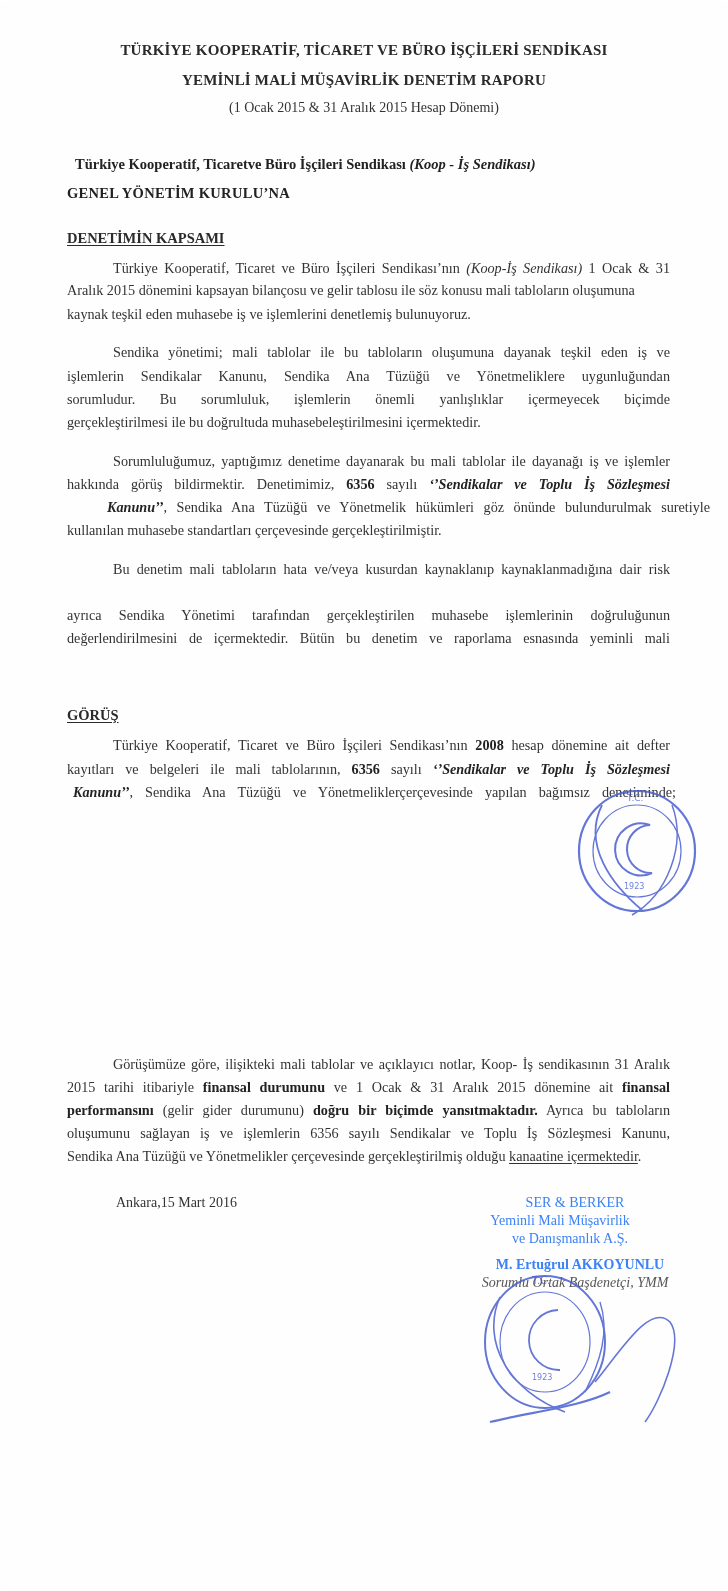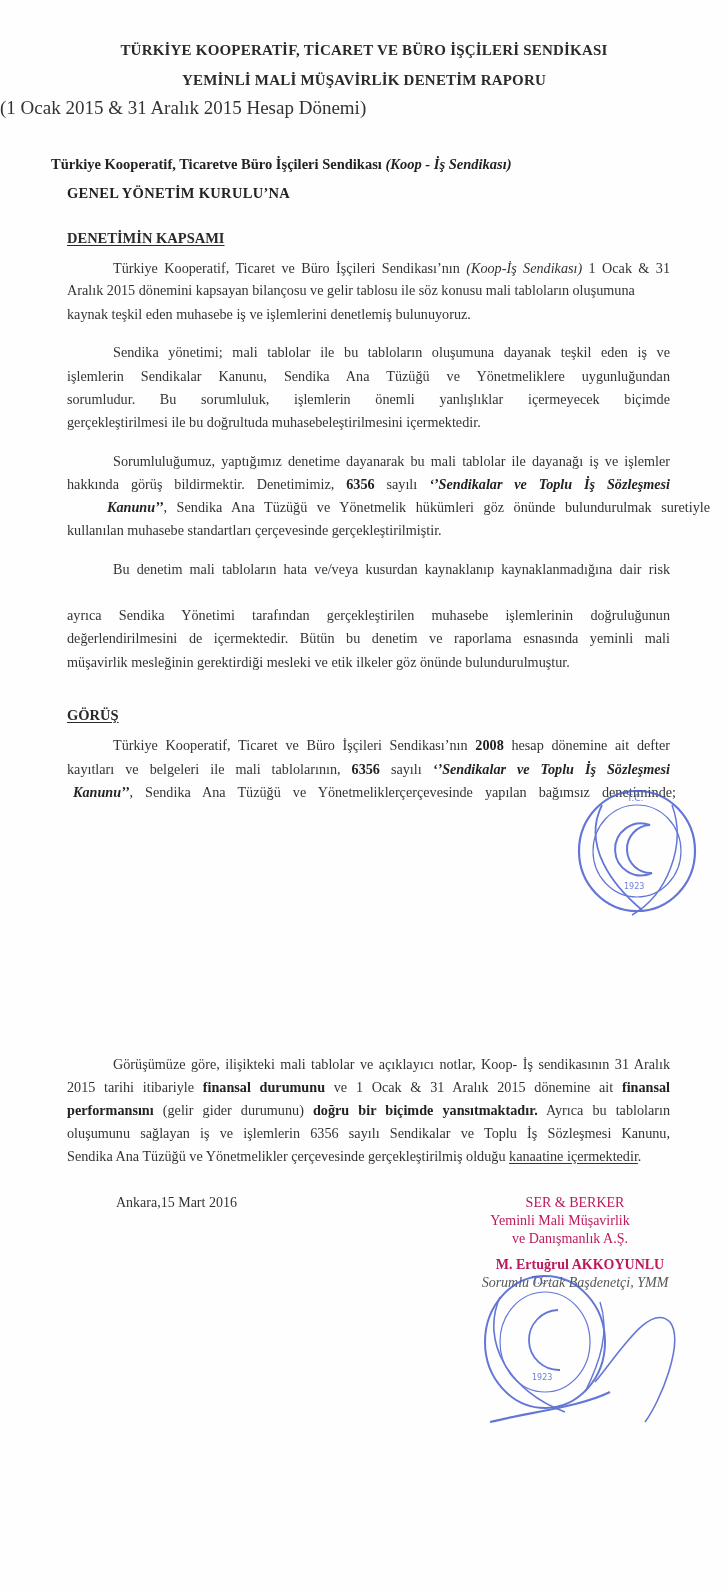--- a/index.html
+++ b/index.html
@@ -2,38 +2,38 @@
 <html><head>
 <meta charset="utf-8">
 <style>
   html, body { margin: 0; padding: 0; background: #ffffff; }
   body { width: 728px; height: 1591px; position: relative; overflow: hidden;
          font-family: "Liberation Serif", "DejaVu Serif", serif; color: #2b2b2b; }
   .page { position: absolute; left: 0; top: 0; width: 728px; height: 1591px; background: #fefefe; border-radius: 9px; }
   .line { position: absolute; white-space: nowrap; font-size: 14.2px; line-height: 18px; color: #333; }
   .just { text-align: justify; text-align-last: justify; }
   .title { font-weight: bold; font-size: 15px; letter-spacing: 0.2px; color: #2a2a2a; text-align: center; left: 0; width: 728px; }
-  .subtitle { font-size: 19px; left: 0; width: 728px; color: #333; }
+  .subtitle { font-size: 14px; text-align: center; left: 0; width: 728px; color: #333; }
   .bold { font-weight: bold; color: #222; }
   .ital { font-style: italic; }
   .heading { font-weight: bold; font-size: 14.5px; text-decoration: underline; text-underline-offset: 2px; color: #2a2a2a; }
   .ul { text-decoration: underline; text-underline-offset: 2px; }
   .stamp { position: absolute; }
-  .sigblock { position: absolute; text-align: center; font-size: 14px; line-height: 18px; color: #be185d; }
+  .sigblock { position: absolute; text-align: center; font-size: 14px; line-height: 18px; color: #3b82f6; }
 </style>
 </head>
 <body>
 
 <div class="page">
 
   <div class="line title" style="top:41px;">TÜRKİYE KOOPERATİF, TİCARET VE BÜRO İŞÇİLERİ SENDİKASI</div>
   <div class="line title" style="top:71px;">YEMİNLİ MALİ MÜŞAVİRLİK DENETİM RAPORU</div>
   <div class="line subtitle" style="top:99px;">(1 Ocak 2015 &amp; 31 Aralık 2015 Hesap Dönemi)</div>
 
-  <div class="line" style="top:155px; left:51px; font-size:14.5px;">
+  <div class="line" style="top:155px; left:75px; font-size:14.5px;">
     <span class="bold">Türkiye Kooperatif, Ticaretve Büro İşçileri Sendikası</span>
     <span class="bold ital">(Koop - İş Sendikası)</span>
   </div>
   <div class="line bold" style="top:184px; left:67px; font-size:14.5px; letter-spacing:0.3px;">GENEL YÖNETİM KURULU’NA</div>
 
   <div class="line heading" style="top:229px; left:67px;">DENETİMİN KAPSAMI</div>
 
   <div class="line just" style="top:259px; left:113px; width:557px;">
     <span>Türkiye Kooperatif, Ticaret ve Büro İşçileri Sendikası’nın</span>
     <span class="ital">(Koop-İş Sendikası)</span>
@@ -53,21 +53,20 @@
     <span class="bold">6356</span>
     <span>sayılı</span>
     <span class="bold ital">‘’Sendikalar ve Toplu İş Sözleşmesi</span>
   </div>
   <div class="line just" style="top:498px; left:67px; width:603px;margin-left:40px;"><span class="bold ital">Kanunu’’</span><span>, Sendika Ana Tüzüğü ve Yönetmelik hükümleri göz önünde bulundurulmak suretiyle</span></div>
   <div class="line" style="top:521px; left:67px;">kullanılan muhasebe standartları çerçevesinde gerçekleştirilmiştir.</div>
 
   <div class="line just" style="top:560px; left:113px; width:557px;">Bu denetim mali tabloların hata ve/veya kusurdan kaynaklanıp kaynaklanmadığına dair risk</div>
   <div class="line just" style="top:606px; left:67px; width:603px;">ayrıca Sendika Yönetimi tarafından gerçekleştirilen muhasebe işlemlerinin doğruluğunun</div>
   <div class="line just" style="top:629px; left:67px; width:603px;">değerlendirilmesini de içermektedir. Bütün bu denetim ve raporlama esnasında yeminli mali</div>
-  <div class="line" style="top:653px; left:67px;">müşavirlik mesleğinin gerektirdiği mesleki ve etik ilkeler göz önünde bulundurulmuştur.</div>
 
   <div class="line heading" style="top:706px; left:67px;">GÖRÜŞ</div>
 
   <div class="line just" style="top:736px; left:113px; width:557px;">
     <span>Türkiye Kooperatif, Ticaret ve Büro İşçileri Sendikası’nın</span>
     <span class="bold">2008</span>
     <span>hesap dönemine ait defter</span>
   </div>
   <div class="line just" style="top:760px; left:67px; width:603px;">
     <span>kayıtları ve belgeleri ile mali tablolarının,</span>

